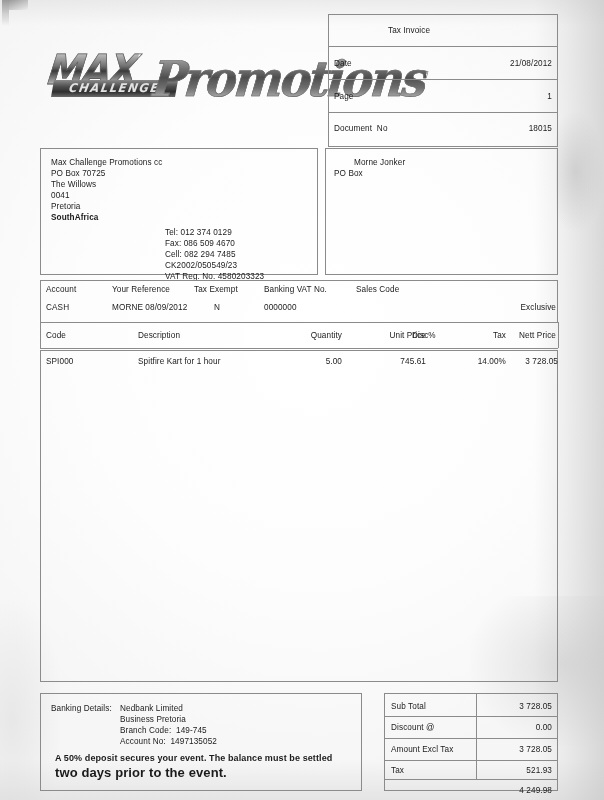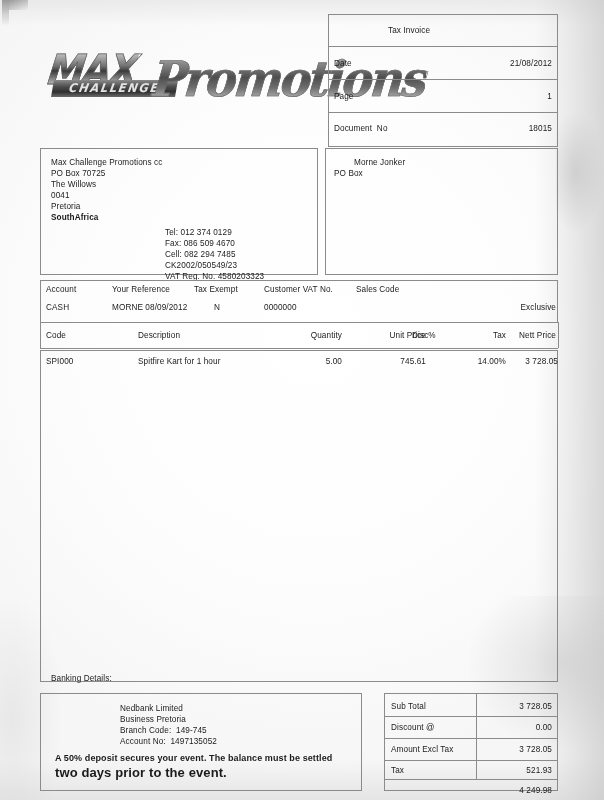--- a/index.html
+++ b/index.html
@@ -218,21 +218,21 @@
 <div class="box" style="left:325px; top:148px; width:233px; height:127px;"></div>
 <div class="txt" style="left:334px; top:157px;padding-left:20px;">Morne Jonker</div>
 <div class="txt" style="left:334px; top:168px;">PO Box</div>
 
 <div class="box" style="left:40px; top:280px; width:518px; height:42px; border-bottom:none;"></div>
 <div class="hline" style="left:40px; top:322px; width:518px;"></div>
 
 <div class="txt" style="left:46px; top:284px;">Account</div>
 <div class="txt" style="left:112px; top:284px;">Your Reference</div>
 <div class="txt" style="left:194px; top:284px;">Tax Exempt</div>
-<div class="txt" style="left:264px; top:284px;">Customer VAT No.</div>
+<div class="txt" style="left:264px; top:284px;">Banking VAT No.</div>
 <div class="txt" style="left:356px; top:284px;">Sales Code</div>
 
 <div class="txt" style="left:46px; top:302px;">CASH</div>
 <div class="txt" style="left:112px; top:302px;">MORNE 08/09/2012</div>
 <div class="txt" style="left:214px; top:302px;">N</div>
 <div class="txt" style="left:264px; top:302px;">0000000</div>
 <div class="txt r" style="left:456px; top:302px; width:100px;">Exclusive</div>
 
 <div class="vline" style="left:40px; top:322px; height:26px;"></div>
 <div class="vline" style="left:558px; top:322px; height:26px;"></div>
@@ -251,21 +251,21 @@
 <div class="txt" style="left:46px; top:356px;">SPI000</div>
 <div class="txt" style="left:138px; top:356px;">Spitfire Kart for 1 hour</div>
 <div class="txt r" style="left:268px; top:356px; width:74px;">5.00</div>
 <div class="txt r" style="left:362px; top:356px; width:64px;">745.61</div>
 <div class="txt r" style="left:426px; top:356px; width:36px;"></div>
 <div class="txt r" style="left:462px; top:356px; width:44px;">14.00%</div>
 <div class="txt r" style="left:504px; top:356px; width:54px;">3 728.05</div>
 
 <div class="box" style="left:40px; top:693px; width:322px; height:98px;"></div>
 
-<div class="txt" style="left:51px; top:673px;">Banking Details:</div>
+<div class="txt" style="left:51px; top:703px;">Banking Details:</div>
 <div class="txt" style="left:120px; top:703px;">Nedbank Limited</div>
 <div class="txt" style="left:120px; top:714px;">Business Pretoria</div>
 <div class="txt" style="left:120px; top:725px;">Branch Code:  149-745</div>
 <div class="txt" style="left:120px; top:736px;">Account No:  1497135052</div>
 
 <div class="txt bold" style="left:55px; top:753px; font-size:9px;">A 50% deposit secures your event. The balance must be settled</div>
 <div class="txt bold" style="left:55px; top:767px; font-size:13px;">two days prior to the event.</div>
 
 <div class="box" style="left:384px; top:693px; width:174px; height:98px;"></div>
 <div class="hline" style="left:384px; top:716px; width:174px;"></div>

